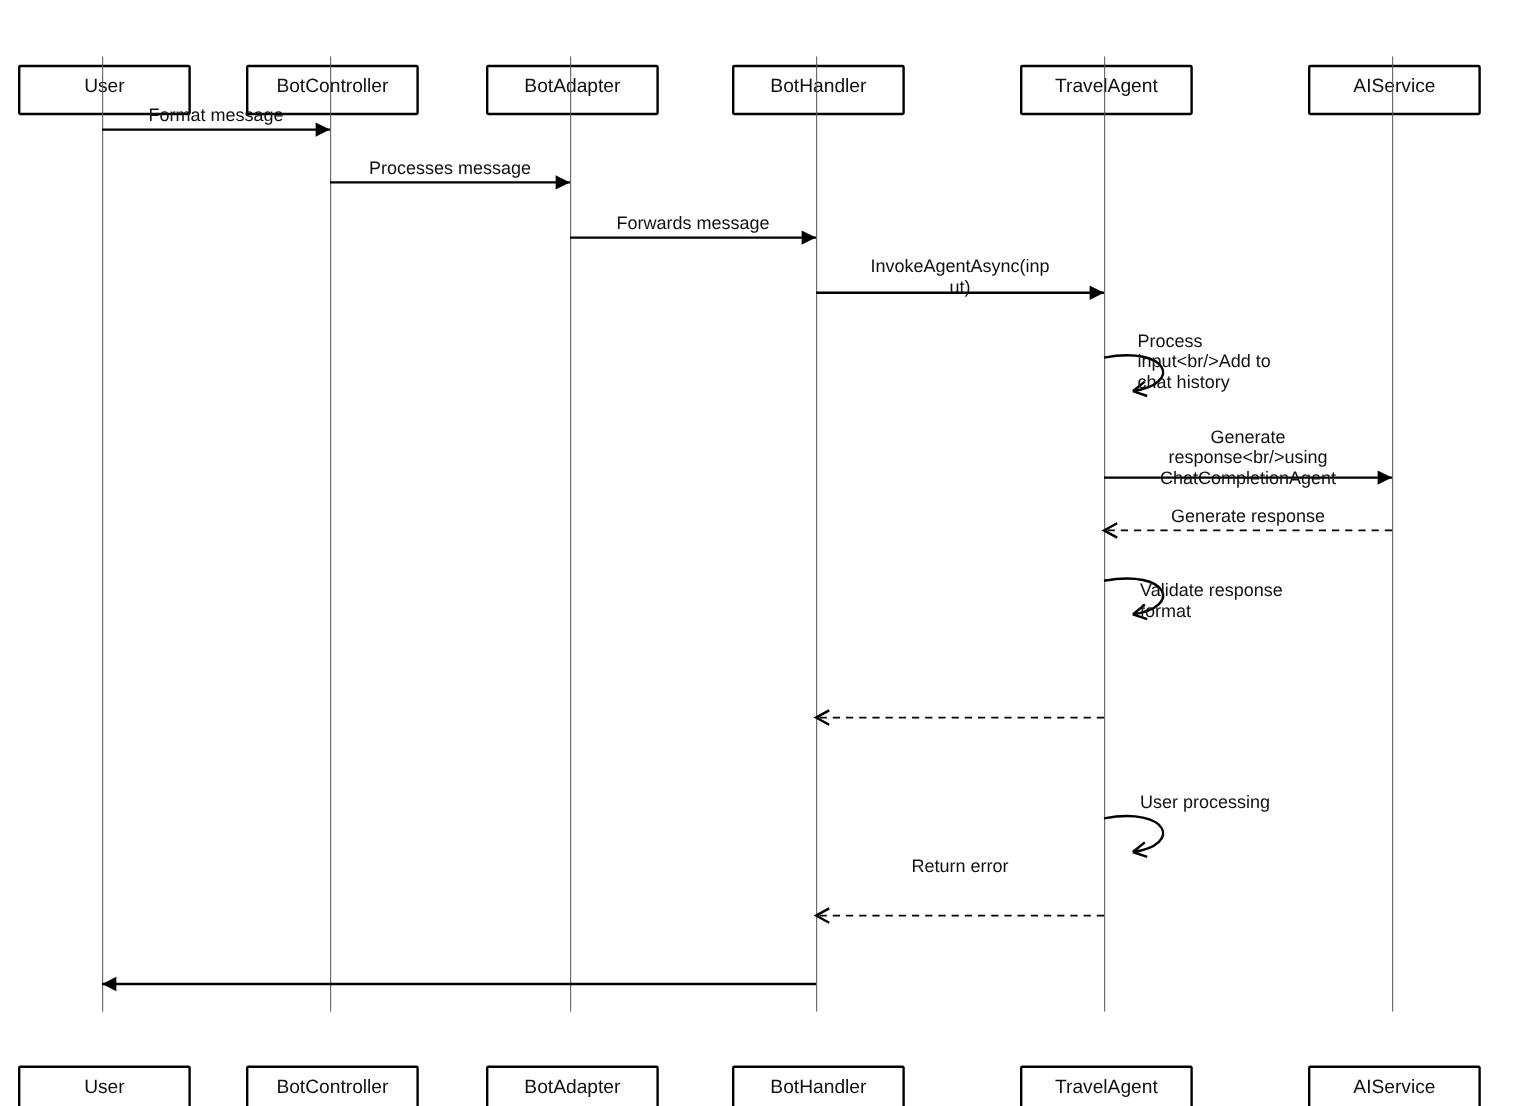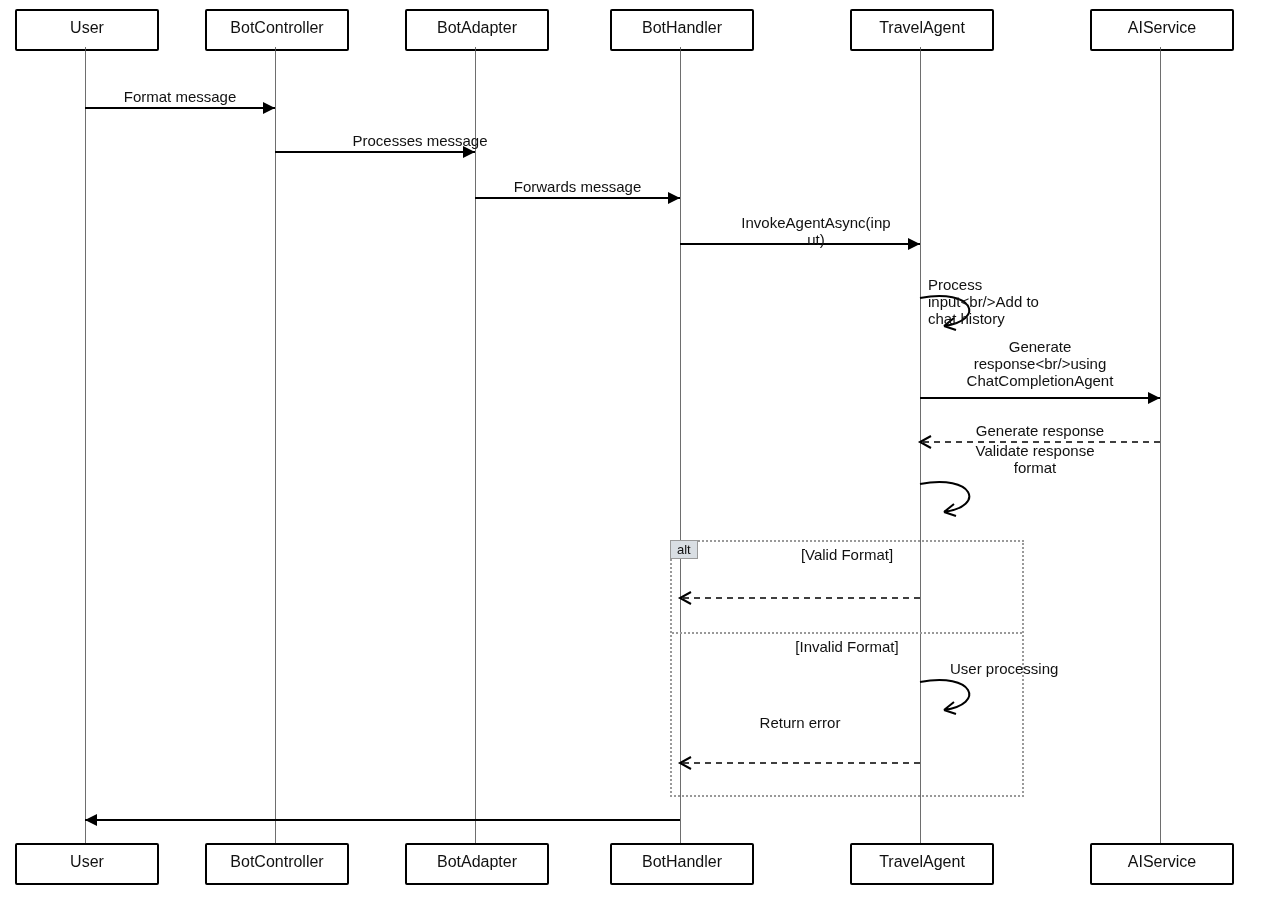--- a/index.html
+++ b/index.html
@@ -18,20 +18,21 @@
   .actor-box {
     position: absolute;
     width: 140px;
     height: 38px;
     border: 2px solid #000;
     background: #fff;
     text-align: center;
     line-height: 34px;
     font-size: 16px;
     border-radius: 2px;
+    margin-top: 45px;
   }
   .lifeline {
     position: absolute;
     width: 0;
     border-left: 1px solid #555;
     opacity: 0.85;
   }
   .msg {
     position: absolute;
     font-size: 15px;
@@ -83,69 +84,63 @@
     <div class="lifeline" style="left: 475px; top: 47px; height: 796px;"></div>
     <div class="actor-box" style="left: 610px; top: 9px;"><span>BotHandler</span></div>
     <div class="actor-box" style="left: 610px; top: 843px;"><span>BotHandler</span></div>
     <div class="lifeline" style="left: 680px; top: 47px; height: 796px;"></div>
     <div class="actor-box" style="left: 850px; top: 9px;"><span>TravelAgent</span></div>
     <div class="actor-box" style="left: 850px; top: 843px;"><span>TravelAgent</span></div>
     <div class="lifeline" style="left: 920px; top: 47px; height: 796px;"></div>
     <div class="actor-box" style="left: 1090px; top: 9px;"><span>AIService</span></div>
     <div class="actor-box" style="left: 1090px; top: 843px;"><span>AIService</span></div>
     <div class="lifeline" style="left: 1160px; top: 47px; height: 796px;"></div>
-    <div class="alt-box" style="left: 670px; top: 540px; width: 350px; height: 253px;">
-      <div class="alt-tag">alt</div>
-      <div class="guard" style="top: 4px;">[Valid Format]</div>
-      <div class="alt-divider" style="top: 90px;"></div>
-      <div class="guard" style="top: 96px;">[Invalid Format]</div>
-    </div>
     <svg class="arrow" width="214" height="28" style="left: 73px; top: 94px;">
       <line x1="12" y1="14" x2="202" y2="14" stroke="#000" stroke-width="2"></line>
       <polygon points="202,14 190,8 190,20" fill="#000"></polygon>
     </svg>
     <div class="msg" style="left: 85px; top: 88px; width: 190px;">Format message</div>
     <svg class="arrow" width="224" height="28" style="left: 263px; top: 138px;">
       <line x1="12" y1="14" x2="212" y2="14" stroke="#000" stroke-width="2"></line>
       <polygon points="212,14 200,8 200,20" fill="#000"></polygon>
     </svg>
-    <div class="msg" style="left: 275px; top: 132px; width: 200px; padding-left: 45px;">Processes message</div>
+    <div class="msg" style="left: 275px; top: 132px; width: 200px;">Processes message</div>
     <svg class="arrow" width="229" height="28" style="left: 463px; top: 184px;">
       <line x1="12" y1="14" x2="217" y2="14" stroke="#000" stroke-width="2"></line>
       <polygon points="217,14 205,8 205,20" fill="#000"></polygon>
     </svg>
     <div class="msg" style="left: 475px; top: 178px; width: 205px;">Forwards message</div>
     <svg class="arrow" width="264" height="28" style="left: 668px; top: 230px;">
       <line x1="12" y1="14" x2="252" y2="14" stroke="#000" stroke-width="2"></line>
       <polygon points="252,14 240,8 240,20" fill="#000"></polygon>
     </svg>
-    <div class="msg" style="left: 680px; top: 214px; width: 240px; margin-left: 16px;">InvokeAgentAsync(inp
+    <div class="msg" style="left: 680px; top: 214px; width: 240px;">InvokeAgentAsync(inp
 ut)</div>
     <svg class="arrow" width="80" height="44" style="left: 914px; top: 292px;">
       <path d="M 6 6 C 60 -4, 72 28, 30 34  M 30 34 l 10 -8  M 30 34 l 12 4" fill="none" stroke="#000" stroke-width="2"></path>
     </svg>
-    <div class="msg" style="left: 928px; top: 276px; width: 170px; text-align: left;">Process
+    <div class="msg" style="left: 948px; top: 276px; width: 170px; text-align: left;">Process
 input&lt;br/&gt;Add to
 chat history</div>
     <svg class="arrow" width="264" height="28" style="left: 908px; top: 384px;">
       <line x1="12" y1="14" x2="252" y2="14" stroke="#000" stroke-width="2"></line>
       <polygon points="252,14 240,8 240,20" fill="#000"></polygon>
     </svg>
-    <div class="msg" style="left: 920px; top: 338px; width: 240px;">Generate
+    <div class="msg" style="left: 920px; top: 356px; width: 240px;">Generate
 response&lt;br/&gt;using
 ChatCompletionAgent</div>
     <svg class="arrow" width="264" height="28" style="left: 908px; top: 428px;">
       <line x1="252" y1="14" x2="12" y2="14" stroke="#000" stroke-width="1.6" stroke-dasharray="6 5"></line>
       <path d="M 23 8 L 12 14 L 23 20" fill="none" stroke="#000" stroke-width="2"></path>
     </svg>
     <div class="msg" style="left: 920px; top: 422px; width: 240px;">Generate response</div>
     <svg class="arrow" width="80" height="44" style="left: 914px; top: 478px;">
       <path d="M 6 6 C 60 -4, 72 28, 30 34  M 30 34 l 10 -8  M 30 34 l 12 4" fill="none" stroke="#000" stroke-width="2"></path>
     </svg>
-    <div class="msg" style="left: 950px; top: 442px; width: 170px; text-align: center;">Validate response
+    <div class="msg" style="left: 950px; top: 484px; width: 170px; text-align: left;">Validate response
 format</div>
     <svg class="arrow" width="264" height="28" style="left: 668px; top: 584px;">
       <line x1="252" y1="14" x2="12" y2="14" stroke="#000" stroke-width="1.6" stroke-dasharray="6 5"></line>
       <path d="M 23 8 L 12 14 L 23 20" fill="none" stroke="#000" stroke-width="2"></path>
     </svg>
     <svg class="arrow" width="80" height="44" style="left: 914px; top: 676px;">
       <path d="M 6 6 C 60 -4, 72 28, 30 34  M 30 34 l 10 -8  M 30 34 l 12 4" fill="none" stroke="#000" stroke-width="2"></path>
     </svg>
     <div class="msg" style="left: 950px; top: 660px; width: 170px; text-align: left;">User processing</div>
     <svg class="arrow" width="264" height="28" style="left: 668px; top: 749px;">

